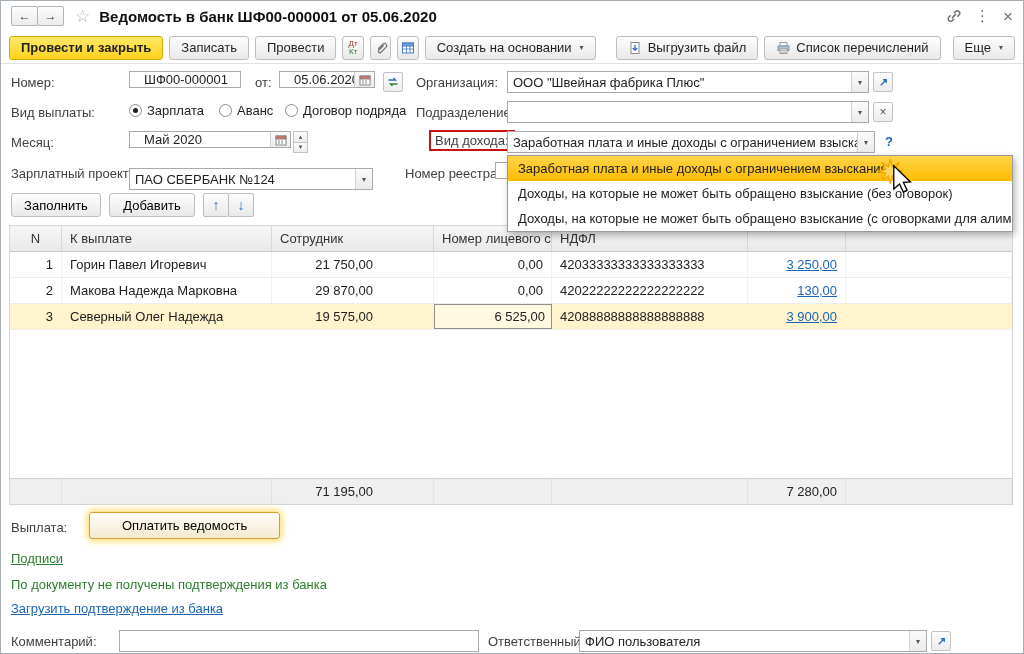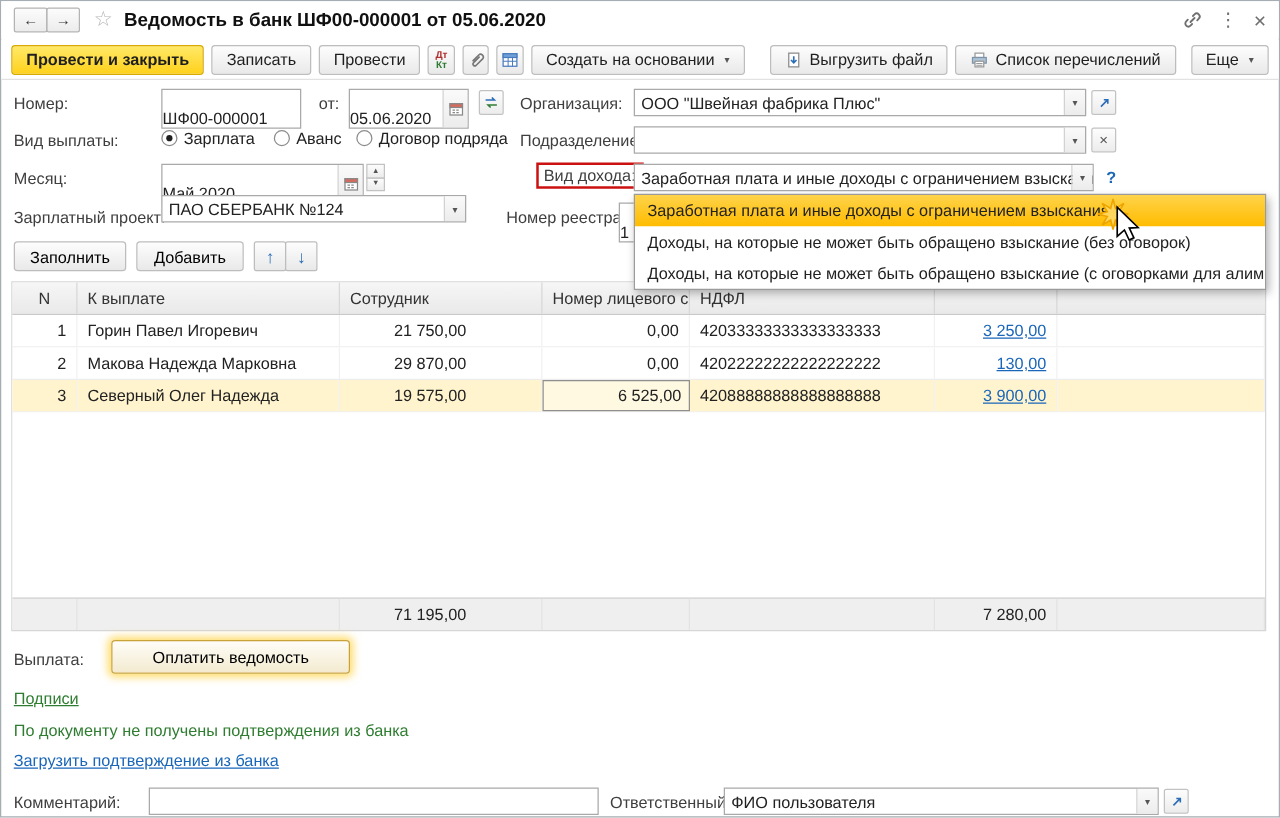--- a/index.html
+++ b/index.html
@@ -18,28 +18,28 @@
   .tb-ibtn{background:none;border:none;color:#6F6F6F;display:flex;align-items:center;justify-content:center;padding:0}
   .kebab{font-size:15px;color:#6F6F6F}
   .close-x{font-size:17px;color:#6F6F6F;line-height:1}
 
   
   .toolbar{position:absolute;left:0;top:31px;right:0;height:32px;display:flex;align-items:center;gap:6px;padding:0 8px;border-bottom:1px solid #E2E2E2;background:#fff}
   .btn{height:24px;padding:0 11px;border:1px solid #BDBDBD;border-radius:3px;background:linear-gradient(#FDFDFD,#E9E9E9);color:#1F1F1F;display:inline-flex;align-items:center;gap:6px;white-space:nowrap}
   .btn-primary{background:linear-gradient(#FFE968,#FFD11B);border-color:#D9A900;font-weight:bold}
   .arr{font-size:8px;color:#555;margin-left:2px}
   .iconbtn{width:27px;height:24px;border:1px solid #BDBDBD;border-radius:3px;background:linear-gradient(#FDFDFD,#E9E9E9);display:inline-flex;align-items:center;justify-content:center;padding:0}
-  .dtkt{display:flex;flex-direction:column;line-height:8px;font-size:8px;font-weight:bold}
+  .dtkt{display:flex;flex-direction:column;line-height:8px;font-size:8px;font-weight:normal}
   .dtkt .dt{color:#B03030}
   .dtkt .kt{color:#2E7D32}
   .spacer{flex:1}
 
   
   .lbl{position:absolute;color:#3F3F3F;white-space:nowrap}
-  .fld{position:absolute;height:32px;border:1px solid #A9A9A9;background:#fff;display:flex;align-items:flex-end;padding:0 0;overflow:hidden;white-space:nowrap}
+  .fld{position:absolute;height:17px;border:1px solid #A9A9A9;background:#fff;display:flex;align-items:flex-end;padding:0 14px;overflow:hidden;white-space:nowrap}
   .fld.has-cal{padding-right:22px}
   .combo{position:absolute;height:22px;border:1px solid #A9A9A9;background:#fff;display:flex;align-items:center;padding:0 20px 0 5px;overflow:hidden;white-space:nowrap;cursor:pointer}
   .drop{position:absolute;right:0;top:0;bottom:0;width:17px;display:flex;align-items:center;justify-content:center;font-size:8px;color:#555;border-left:1px solid #D2D2D2;background:linear-gradient(#FAFAFA,#ECECEC)}
   .calbtn{position:absolute;right:0;top:0;bottom:0;width:20px;display:flex;align-items:center;justify-content:center;border-left:1px solid #D2D2D2;background:linear-gradient(#FAFAFA,#ECECEC);cursor:pointer}
   .sqbtn{position:absolute;width:20px;height:20px;border:1px solid #C2C2C2;border-radius:2px;background:linear-gradient(#FDFDFD,#ECECEC);display:flex;align-items:center;justify-content:center;padding:0;color:#555;font-size:11px}
   .radio{position:absolute;display:flex;align-items:center;gap:5px;cursor:pointer}
   .rdot{width:13px;height:13px;border:1px solid #8C8C8C;border-radius:50%;background:#fff;position:relative;display:inline-block}
   .radio.sel .rdot::after{content:"";position:absolute;inset:3px;background:#1F1F1F;border-radius:50%}
   .spin{position:absolute;width:15px;height:22px;display:flex;flex-direction:column}
   .spin button{flex:1;border:1px solid #C2C2C2;background:linear-gradient(#FCFCFC,#ECECEC);font-size:6px;padding:0;color:#555;line-height:1}
@@ -236,21 +236,21 @@
     <button><span>▼</span></button>
   </span>
   <span class="redbox" style="left:428px;top:129px">Вид дохода:</span>
   <div class="combo" style="left:506px;top:130px;width:368px">
     <span>Заработная плата и иные доходы с ограничением взыскания</span>
     <span class="drop">▾</span>
   </div>
   <span class="help" style="left:884px;top:133px">?</span>
 
   <span class="lbl" style="left:10px;top:165px">Зарплатный проект:</span>
-  <div class="combo" style="left:128px;top:155px;width:244px">
+  <div class="combo" style="left:128px;top:167px;width:244px">
     <span>ПАО СБЕРБАНК №124</span>
     <span class="drop">▾</span>
   </div>
   <span class="lbl" style="left:404px;top:165px">Номер реестра:</span>
   <div class="fld" style="left:494px;top:161px;width:96px">
       <span>1</span>
     </div>
 
   <button class="cmdbtn" style="left:10px;top:192px;width:90px"><span>Заполнить</span></button>
   <button class="cmdbtn" style="left:108px;top:192px;width:86px"><span>Добавить</span></button>

